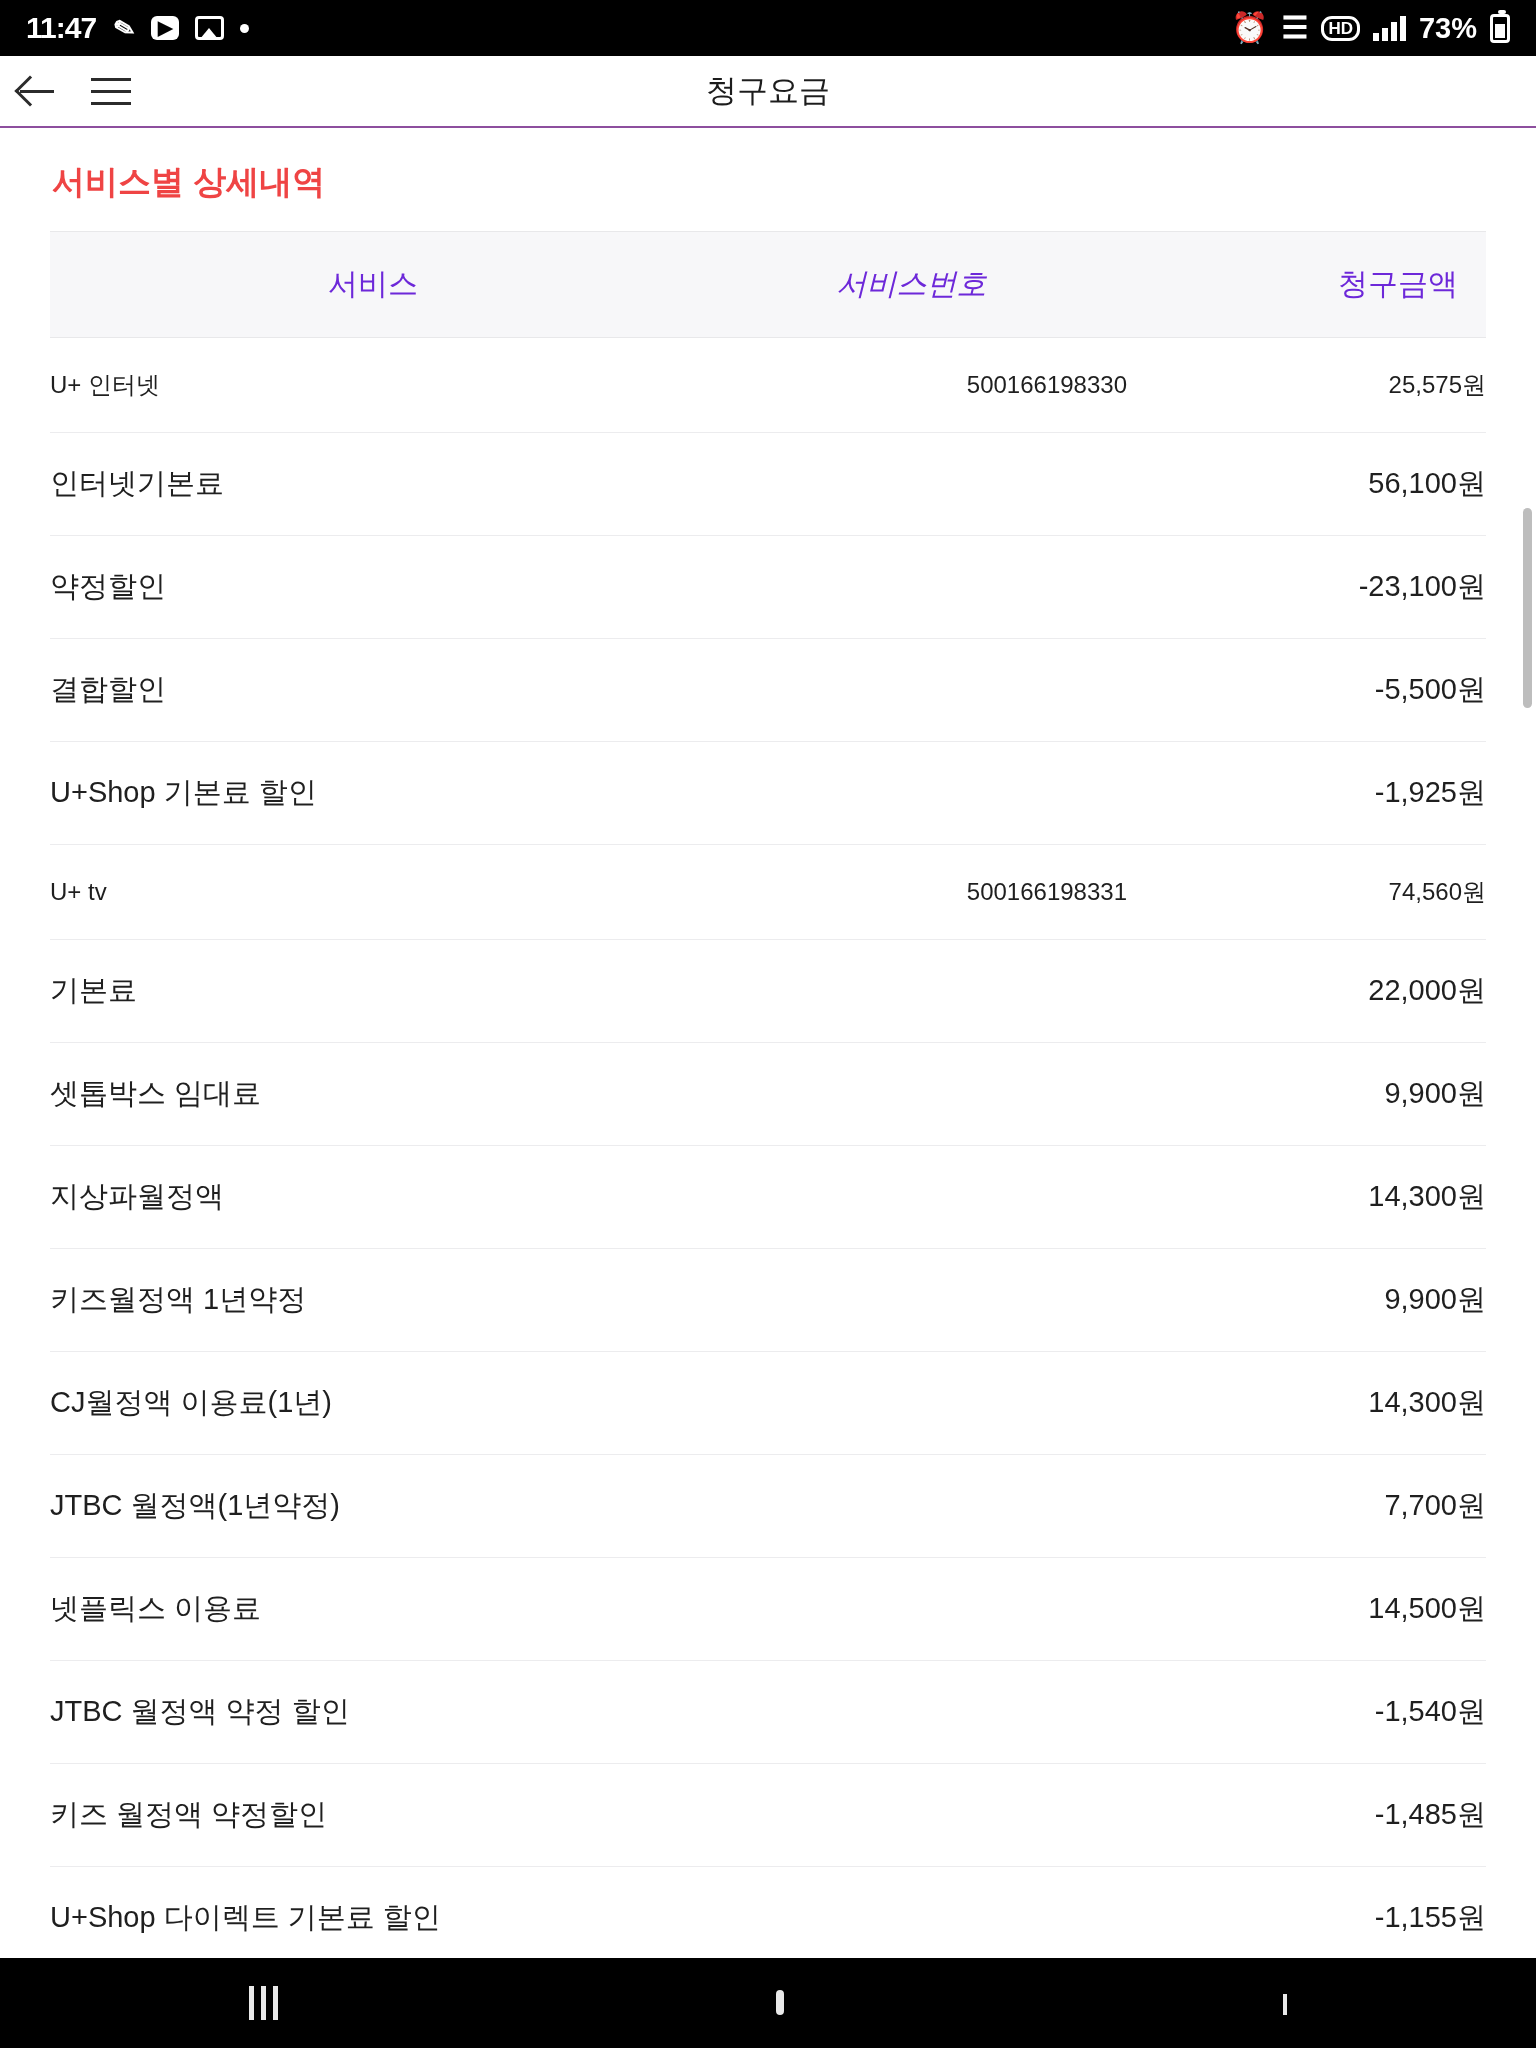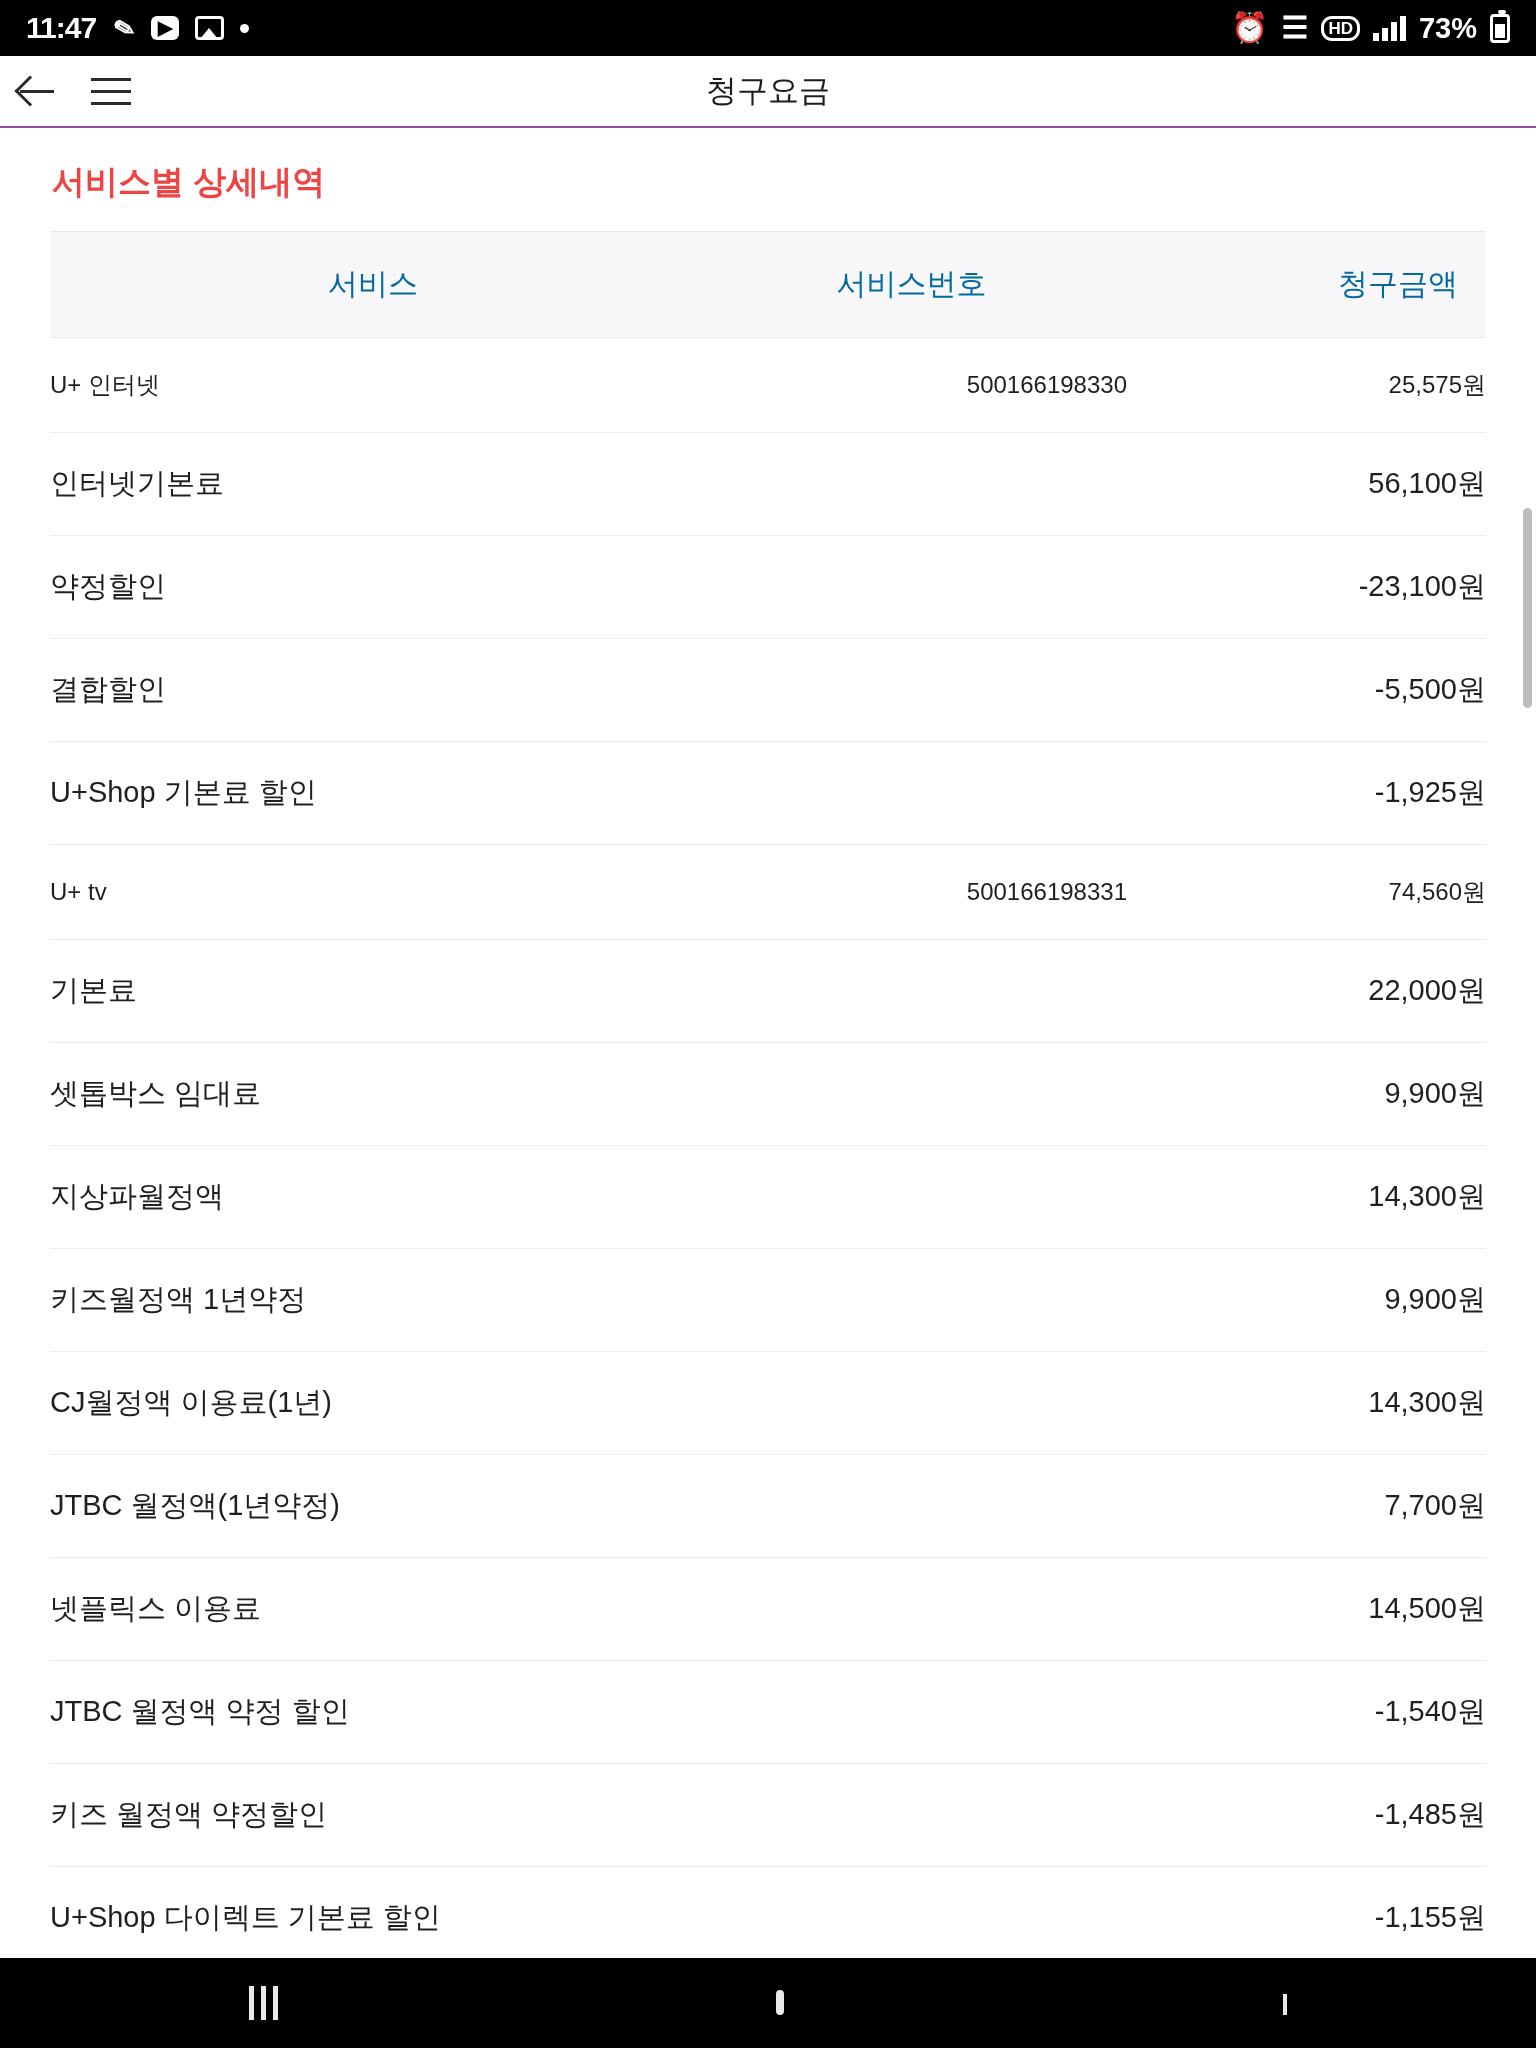--- a/index.html
+++ b/index.html
@@ -124,29 +124,29 @@
     width: 1436px;
     margin: 0 auto;
     border-collapse: collapse;
     table-layout: fixed;
   }
   table.detail col.c1 { width: 45%; }
   table.detail col.c2 { width: 30%; }
   table.detail col.c3 { width: 25%; }
   table.detail thead th {
     background: #f7f7f9;
-    color: #0369a1;
+    color: #6d28d9;
     font-size: 30px;
     font-weight: normal;
     padding: 32px 0;
     border-top: 1px solid #e8e8ea;
     border-bottom: 1px solid #e8e8ea;
   }
   table.detail thead th.h1 { text-align: center; }
-  table.detail thead th.h2 { text-align: center; }
+  table.detail thead th.h2 { text-align: center; font-style: italic; }
   table.detail thead th.h3 { text-align: right; padding-right: 28px; }
 
   table.detail tbody td {
     font-size: 29px;
     color: #1f1f1f;
     padding: 31px 0;
     border-bottom: 1px solid #ececee;
     vertical-align: middle;
   }
   table.detail tbody tr.service td {

